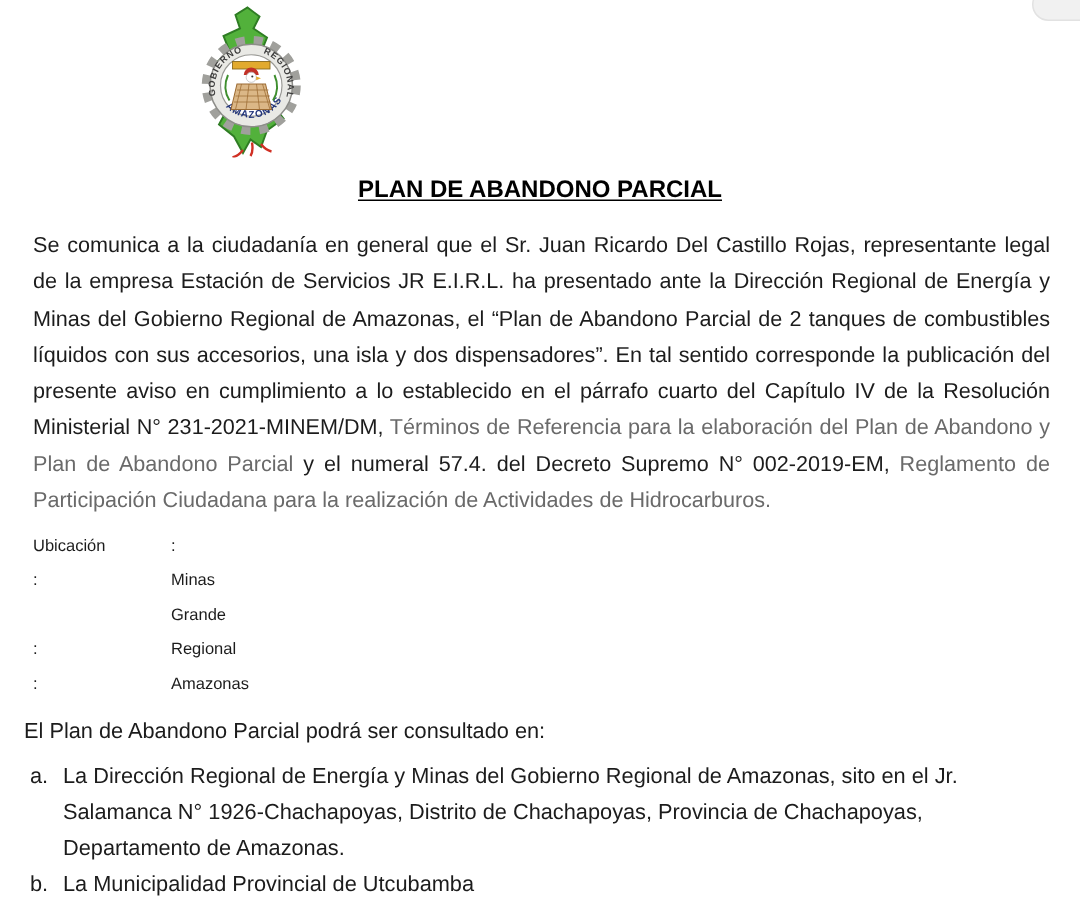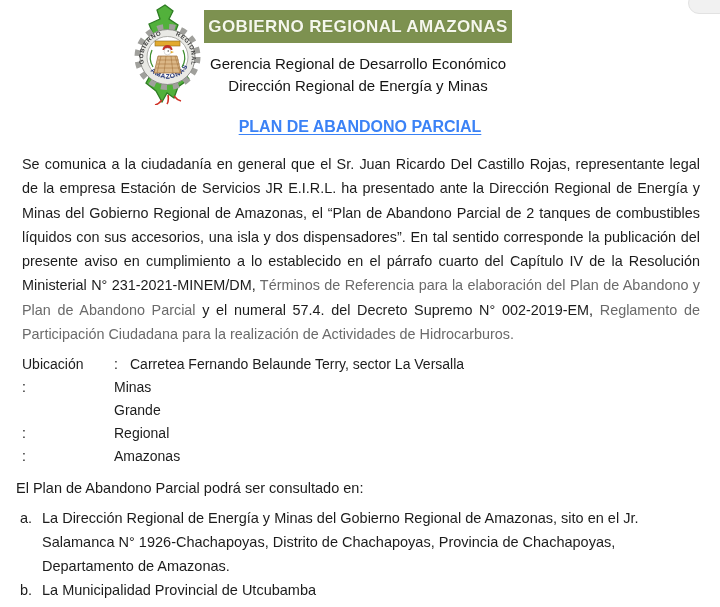--- a/index.html
+++ b/index.html
@@ -11,28 +11,28 @@
 
   .header { position:relative; height:104px; }
   .logo { position:absolute; left:117px; top:4px; width:101px; height:101px; }
   .head-text { position:absolute; left:204px; top:10px; width:308px; }
   .banner { background:#7d9150; height:33px; display:flex; align-items:center; justify-content:center;
     color:#f5f7ec; font-weight:bold; font-size:17px; letter-spacing:0.4px;
     text-shadow:0 0 1px rgba(60,70,30,0.35); }
   .sub { text-align:center; font-size:15px; line-height:22px; color:#141414; }
   .sub1 { margin-top:10px; }
 
-  .title { margin-top:14px; text-align:center; font-size:16px; font-weight:bold; color:#3b82f6; }
+  .title { margin-top:14px; text-align:center; font-size:16px; font-weight:bold; color:#000000; }
   .title span { text-decoration:underline; text-underline-offset:2px; }
 
   .para { margin:16px 20px 0 22px; width:678px; text-align:justify;
     font-size:14.4px; line-height:24.3px; color:#1c1c1c; }
   .gray { color:#6a6a6a; }
 
-  .loc { margin:7px 0 0 22px; font-size:14px; }
+  .loc { margin:7px 0 0 22px; font-size:11px; }
   .loc-row { display:grid; grid-template-columns:92px 16px auto; line-height:23px; }
   .loc-sep { text-align:left; }
 
   .intro { margin:10px 0 0 16px; font-size:14.5px; line-height:20px; }
 
   .list { margin:8px 0 0 20px; font-size:14.5px; }
   .item { display:flex; line-height:24px; }
   .marker { width:22px; flex:0 0 22px; }
   .item-text { width:660px; }
 </style>
@@ -69,40 +69,32 @@
       <rect x="38" y="37" width="25" height="5" fill="#e2aa2e" stroke="#8a6a1c" stroke-width="0.6"></rect>
       <path d="M45.5,46 a5,5 0 0 1 10,0 z" fill="#c23127"></path>
       <circle cx="50.5" cy="47.5" r="3.4" fill="#ffffff" stroke="#b9b9b9" stroke-width="0.5"></circle>
       <circle cx="51.2" cy="47" r="0.7" fill="#333333"></circle>
       <path d="M53.8,47 l3.2,1.1 -3.2,1.4 z" fill="#e2aa2e"></path>
       <path d="M41,52 h19 l4,17 h-27 z" fill="#dbb787" stroke="#9c6b33" stroke-width="0.7"></path>
       <path d="M41,56 h21 M40,60 h23 M39,64 h24.5 M44,52 l-4,17 M49,52 l-2,17 M54,52 l2,17 M58,52 l5,17" stroke="#9c6b33" stroke-width="0.5" fill="none"></path>
     </svg>
   </div>
 
-  <div class="head-text">
-    <div class="banner">
-      <span>GOBIERNO REGIONAL AMAZONAS</span>
-    </div>
-    <div class="sub sub1">Gerencia Regional de Desarrollo Económico</div>
-    <div class="sub">Dirección Regional de Energía y Minas</div>
-  </div>
 </div>
 
 <div class="title">
   <span>PLAN DE ABANDONO PARCIAL</span>
 </div>
 
 <p class="para"><span>Se comunica a la ciudadanía en general que el Sr. Juan Ricardo Del Castillo Rojas, representante legal de la empresa Estación de Servicios JR E.I.R.L. ha presentado ante la Dirección Regional de Energía y Minas del Gobierno Regional de Amazonas, el “Plan de Abandono Parcial de 2 tanques de combustibles líquidos con sus accesorios, una isla y dos dispensadores”. En tal sentido corresponde la publicación del presente aviso en cumplimiento a lo establecido en el párrafo cuarto del Capítulo IV de la Resolución Ministerial N° 231-2021-MINEM/DM, </span><span class="gray">Términos de Referencia para la elaboración del Plan de Abandono y Plan de Abandono Parcial</span><span> y el numeral 57.4. del Decreto Supremo N° 002-2019-EM, </span><span class="gray">Reglamento de Participación Ciudadana para la realización de Actividades de Hidrocarburos.</span></p>
 
 <div class="loc">
   <div class="loc-row">
     <span>Ubicación</span>
     <span class="loc-sep">:</span>
-    <span>Carretea Fernando Belaunde Terry, sector La Versalla</span>
   </div>
   <div class="loc-row">
     <span class="loc-sep">:</span>
     <span>Minas Grande</span>
   </div>
   <div class="loc-row">
     <span class="loc-sep">:</span>
     <span>Regional</span>
   </div>
   <div class="loc-row">

